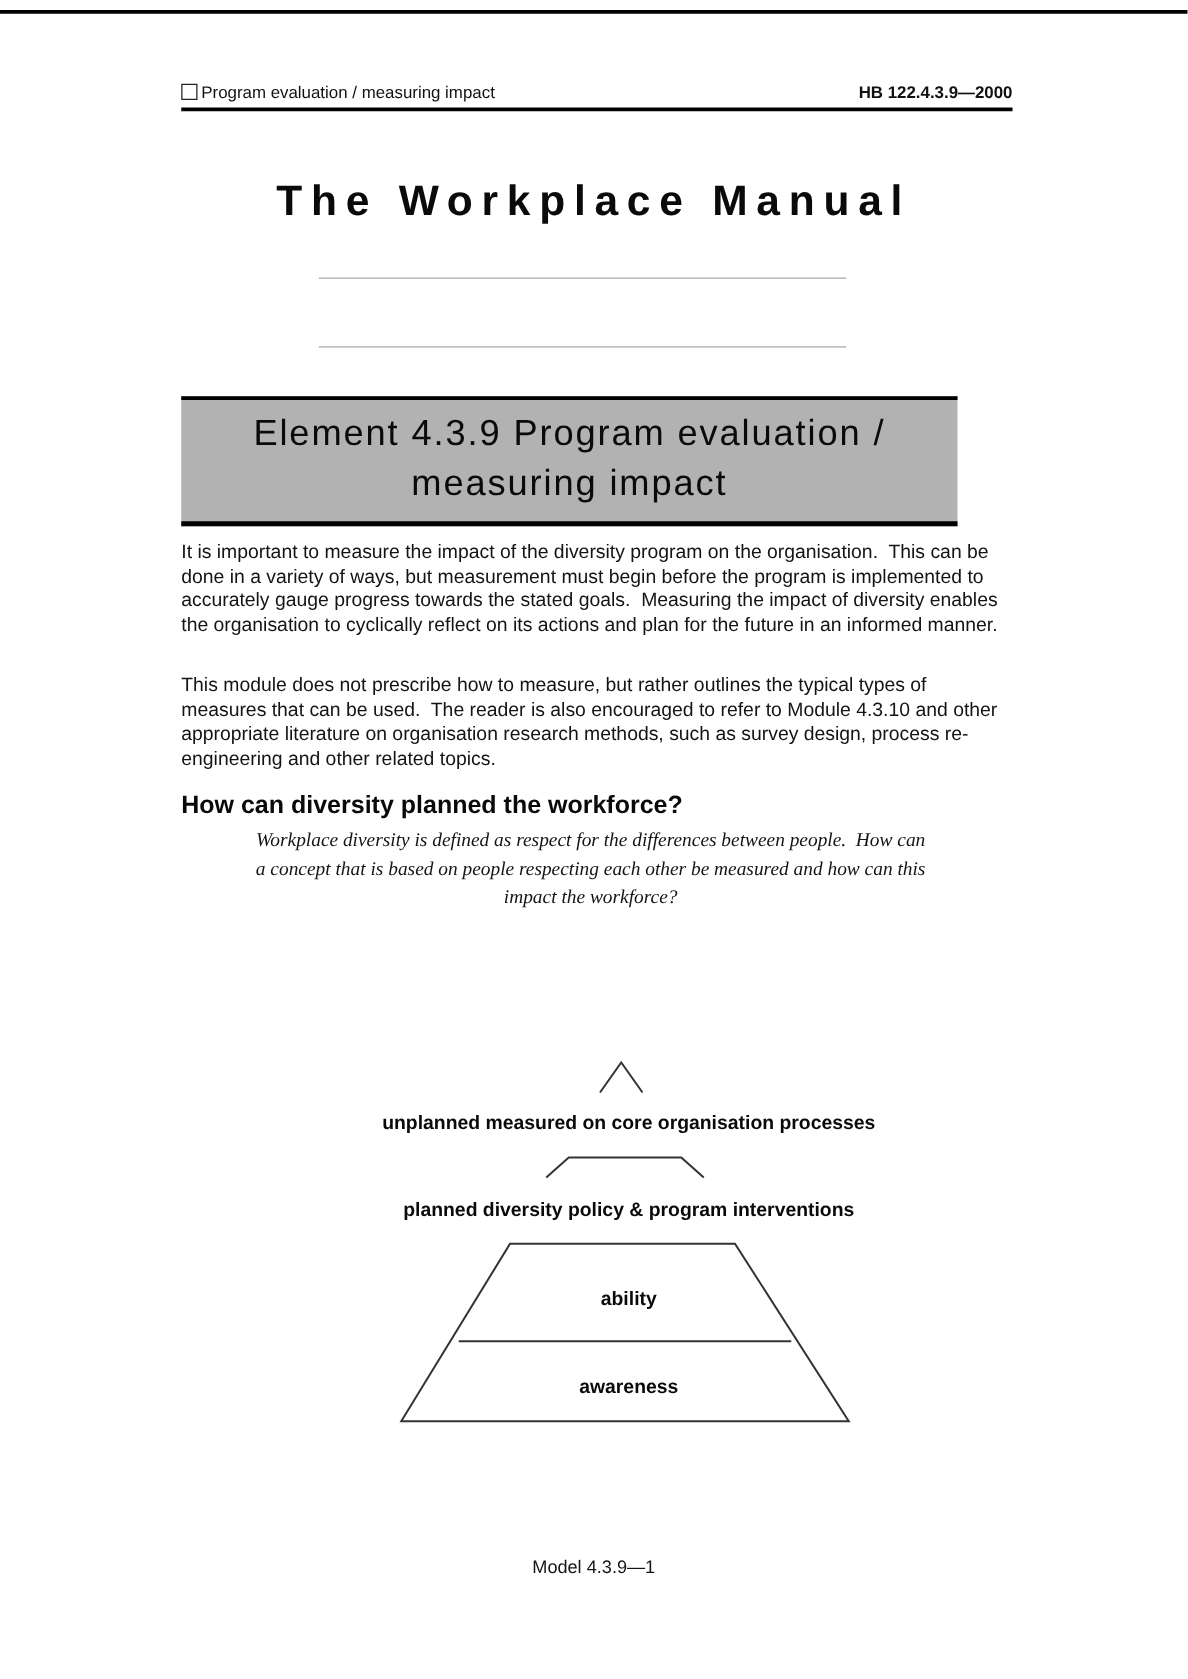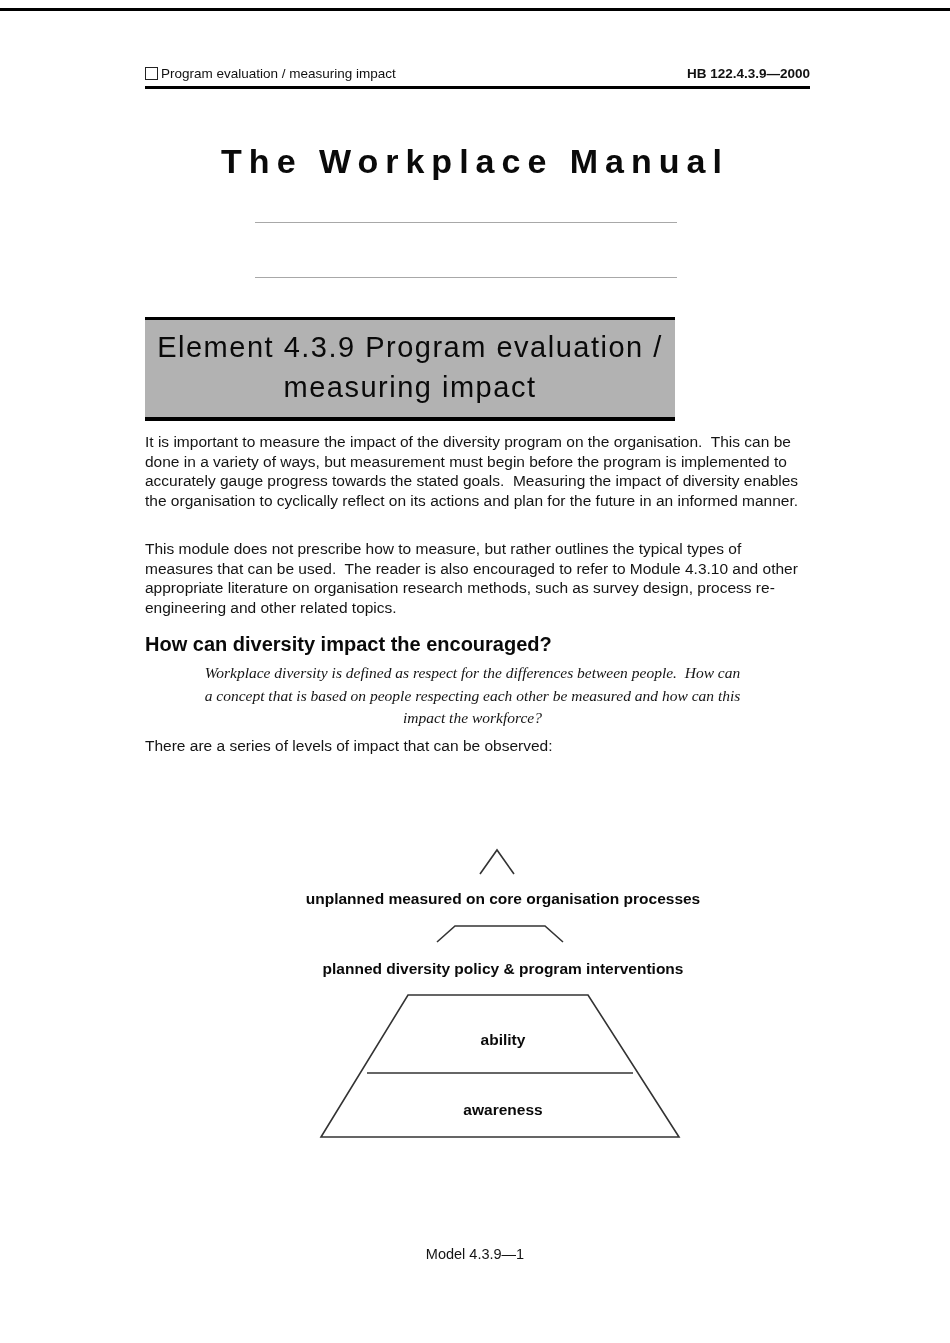--- a/index.html
+++ b/index.html
@@ -25,21 +25,21 @@
   }
   .thin-line{position:absolute;left:255px;width:422px;height:1px;background:#a8a8a8;}
   .line1{top:222px;}
   .line2{top:277px;}
   .subtitle{
     position:absolute;top:235px;left:0;width:950px;
     text-align:center;font-size:24px;font-weight:bold;color:#0a0a0a;white-space:pre-wrap;
   }
 
   .banner{
-    position:absolute;top:317px;left:145px;width:530px;
+    position:absolute;top:317px;left:145px;width:621px;
     background:#b2b2b2;
     border-top:3px solid #000;border-bottom:4px solid #000;
     padding:7px 0 10px 0;
     text-align:center;
     font-size:29px;font-weight:400;letter-spacing:1.5px;color:#0a0a0a;
     line-height:40px;
   }
 
   .para{
     position:absolute;left:145px;width:668px;
@@ -100,23 +100,22 @@
   <div class="thin-line line2"></div>
 
   <div class="banner">
     <div>Element 4.3.9  Program evaluation /</div>
     <div>measuring impact</div>
   </div>
 
   <div class="para p1">It is important to measure the impact of the diversity program on the organisation.  This can be done in a variety of ways, but measurement must begin before the program is implemented to accurately gauge progress towards the stated goals.  Measuring the impact of diversity enables the organisation to cyclically reflect on its actions and plan for the future in an informed manner.</div>
   <div class="para p2">This module does not prescribe how to measure, but rather outlines the typical types of measures that can be used.  The reader is also encouraged to refer to Module 4.3.10 and other appropriate literature on organisation research methods, such as survey design, process re-engineering and other related topics.</div>
 
-  <div class="section-heading">How can diversity impact the encouraged?</div>
+  <div class="section-heading">How can diversity planned the workforce?</div>
   <div class="quote">Workplace diversity is defined as respect for the differences between people.  How can a concept that is based on people respecting each other be measured and how can this impact the workforce?</div>
-  <div class="lead">There are a series of levels of impact that can be observed:</div>
 
   <div class="diagram">
     <svg width="950" height="330" viewBox="0 0 950 330">
 
       <polyline points="480,44 497,20 514,44" fill="none" stroke="#333" stroke-width="1.6"></polyline>
 
       <polyline points="437,112 455,96 545,96 563,112" fill="none" stroke="#333" stroke-width="1.6"></polyline>
 
       <polygon points="408,165 588,165 679,307 321,307" fill="none" stroke="#333" stroke-width="1.6"></polygon>
 

